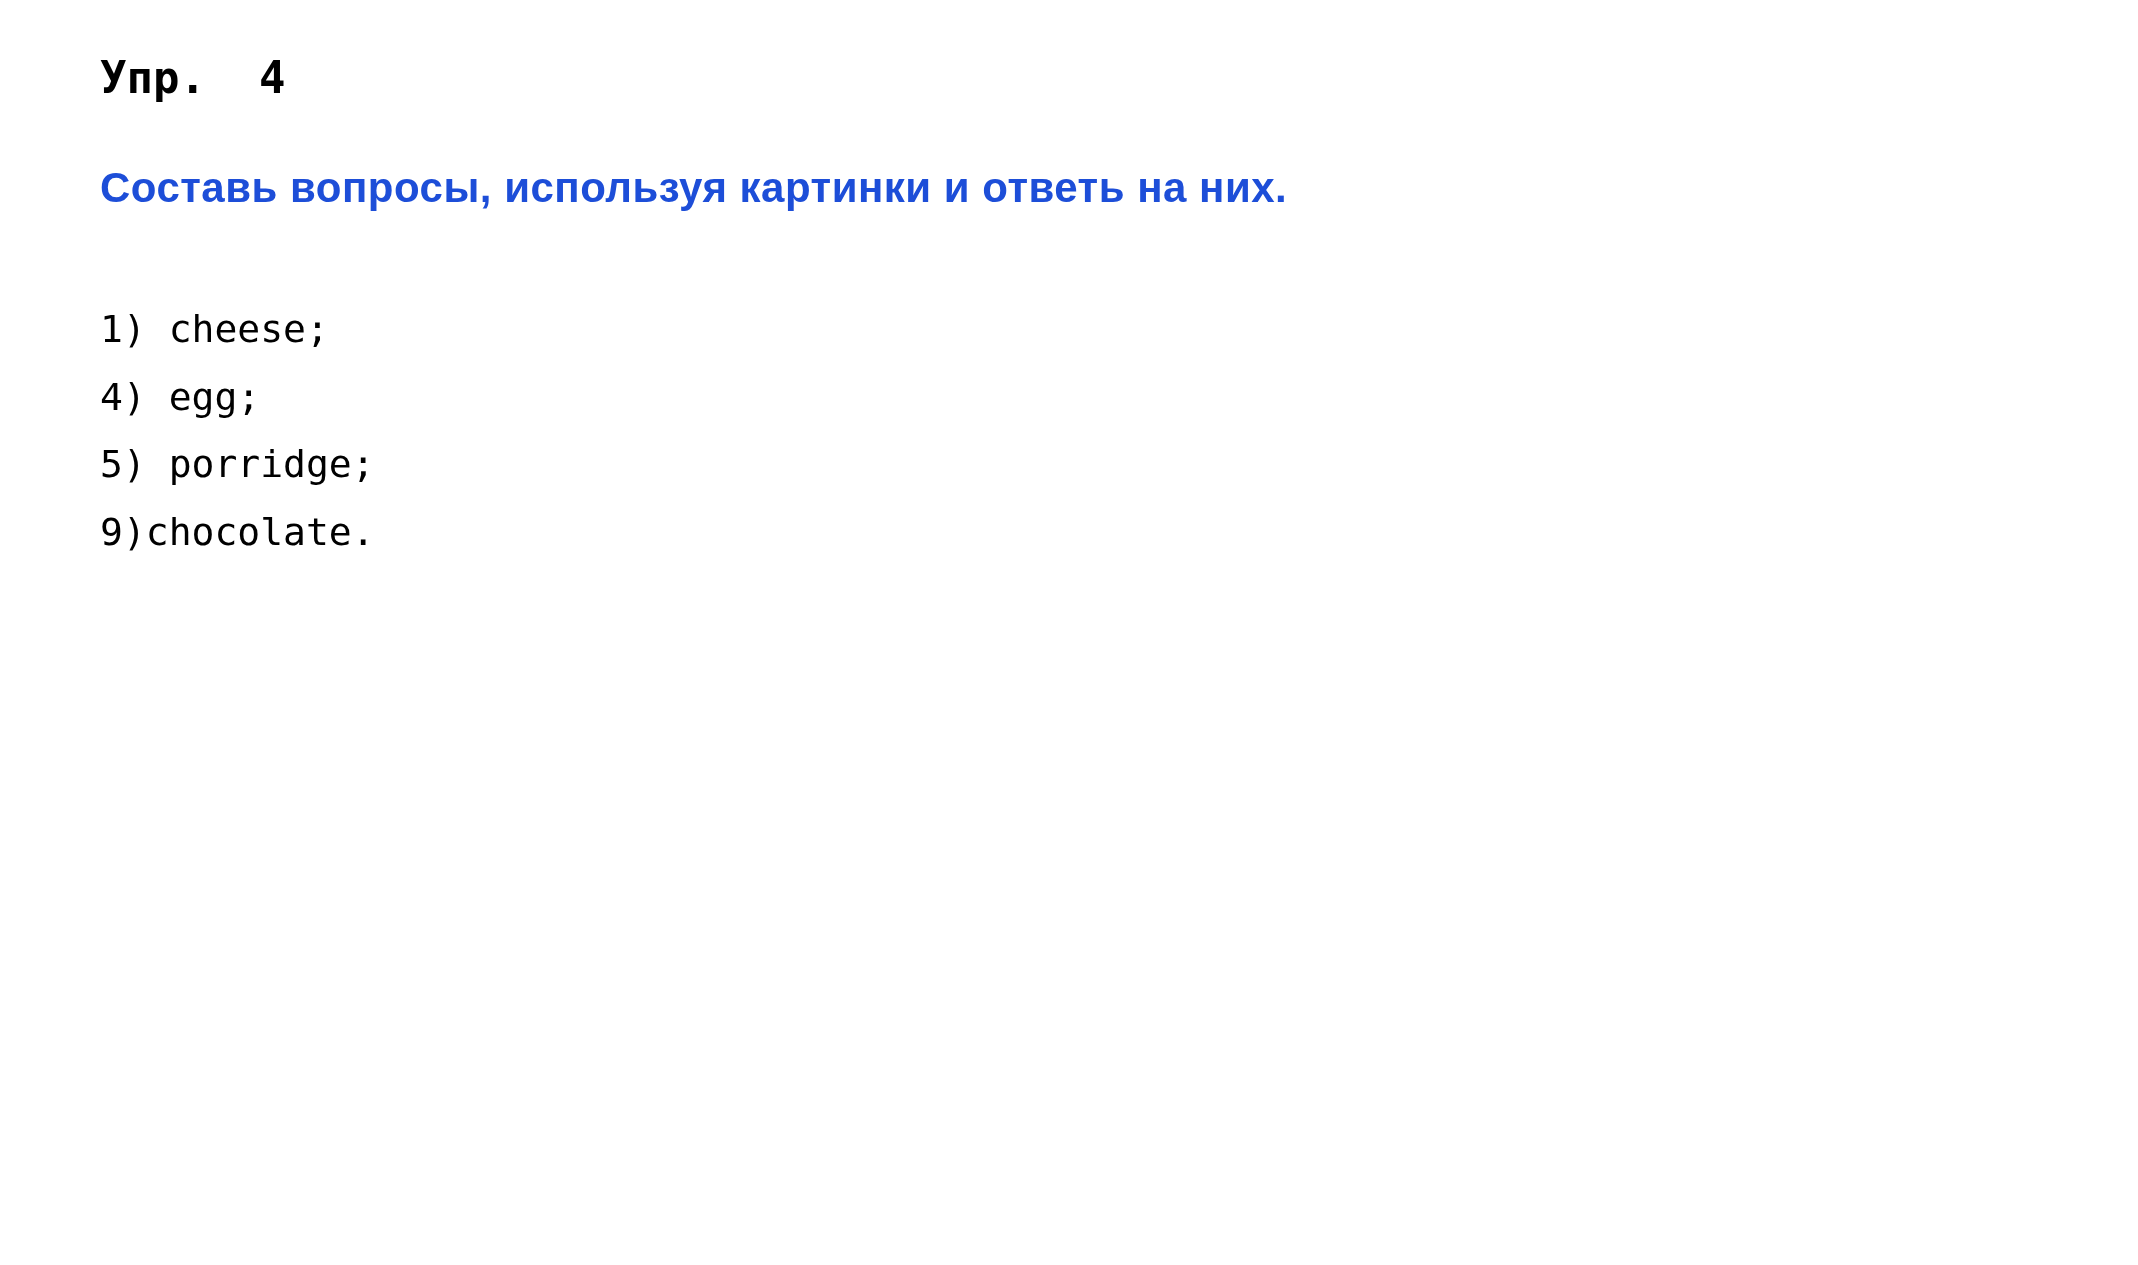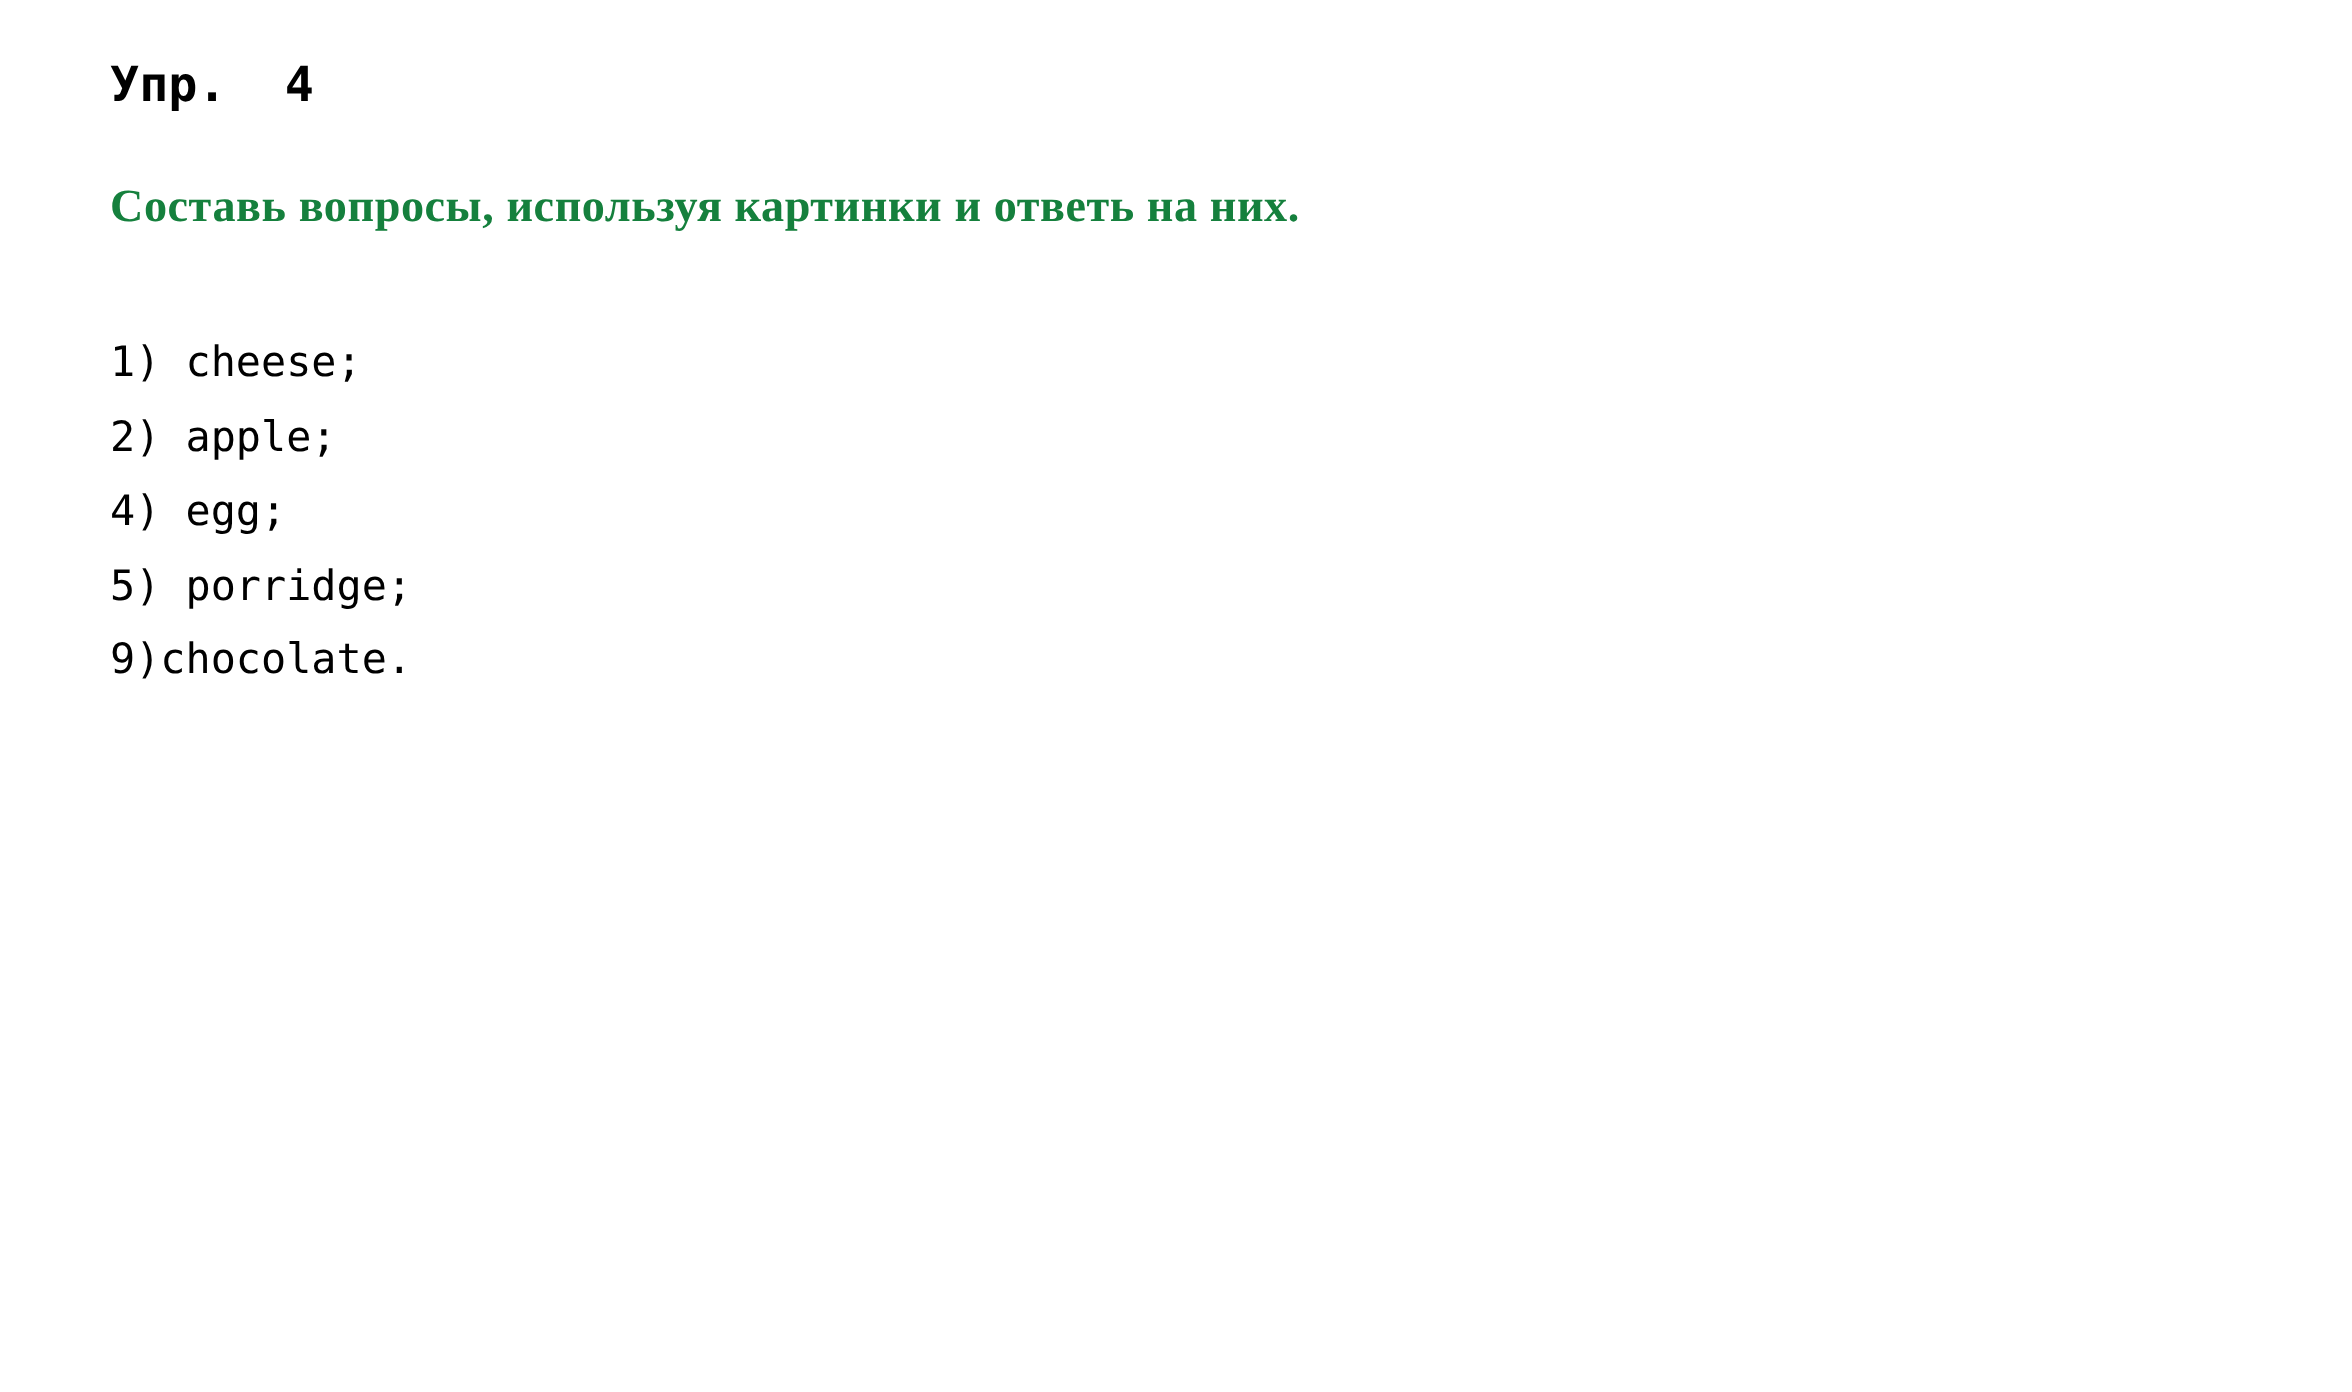--- a/index.html
+++ b/index.html
@@ -34,27 +34,27 @@
     line-height: 52px;
     letter-spacing: 0px;
     white-space: pre;
     color: #000000;
   }
 
   .exercise-instruction {
     position: absolute;
     left: 100px;
     top: 162px;
-    font-family: Liberation Serif, serif;
+    font-family: Liberation Sans, sans-serif;
     font-weight: bold;
     font-size: 42px;
     line-height: 52px;
     letter-spacing: 0.5px;
     white-space: pre;
-    color: #15803d;
+    color: #1d4ed8;
   }
 
   .word-list {
     position: absolute;
     left: 100px;
     top: 296px;
     margin: 0;
     padding: 0;
     list-style: none;
   }
@@ -82,19 +82,18 @@
 <body>
 
 <div class="page">
 
   <div class="exercise-heading">Упр.  4</div>
 
   <div class="exercise-instruction">Составь вопросы, используя картинки и ответь на них.</div>
 
   <ul class="word-list">
     <li class="word-list-item"><span class="item-number">1) </span><span class="item-text">cheese;</span></li>
-    <li class="word-list-item"><span class="item-number">2) </span><span class="item-text">apple;</span></li>
     <li class="word-list-item"><span class="item-number">4) </span><span class="item-text">egg;</span></li>
     <li class="word-list-item"><span class="item-number">5) </span><span class="item-text">porridge;</span></li>
     <li class="word-list-item"><span class="item-number">9)</span><span class="item-text">chocolate.</span></li>
   </ul>
 
 </div>
 
 </body></html>

